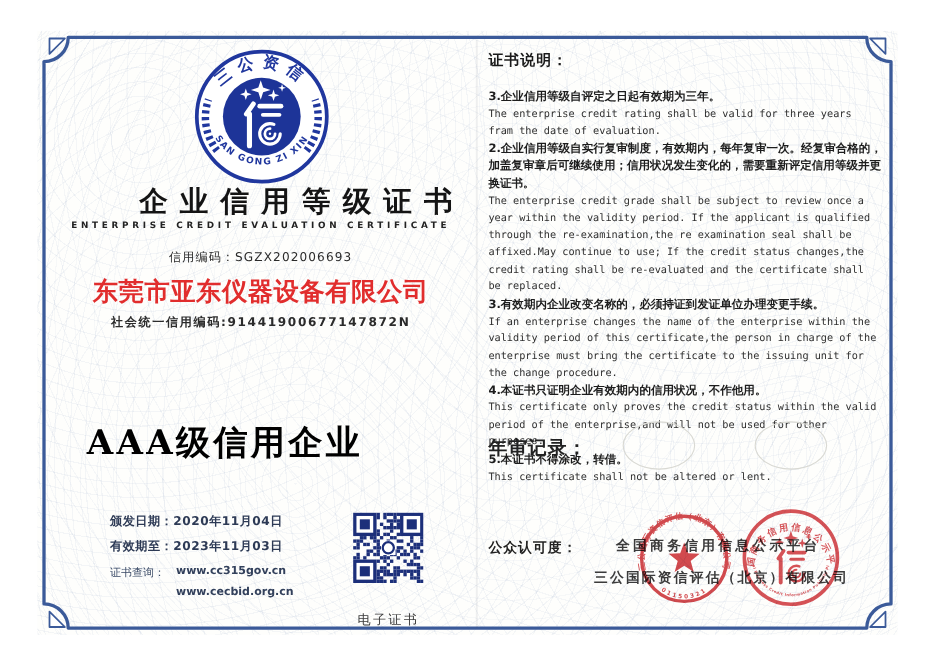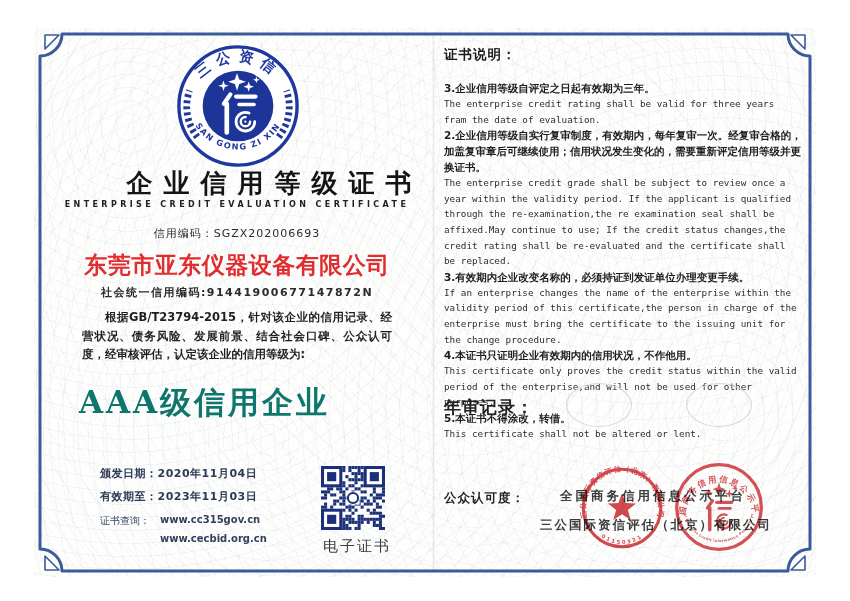--- a/index.html
+++ b/index.html
@@ -20,26 +20,26 @@
   
   .title{left:40px;top:166px;width:394px;font-family:"DejaVu Serif","Liberation Serif",serif;
          font-weight:bold;font-size:26px;letter-spacing:11px;color:#141414;white-space:nowrap;text-indent:11px;padding-left:32px;}
   .subtitle{left:40px;top:200px;width:394px;font-size:8px;font-weight:bold;letter-spacing:3.4px;color:#222;}
   .creditcode{left:40px;top:226px;width:394px;font-size:11px;font-weight:normal;color:#2b2b2b;letter-spacing:1px;}
   .company{left:40px;top:250px;width:394px;font-size:23px;font-weight:bold;color:#e12d2d;letter-spacing:.5px;}
   .unified{left:40px;top:285px;width:394px;font-size:11px;font-weight:bold;color:#2b2b2b;letter-spacing:1.5px;}
   .statement{left:82px;top:308px;width:310px;font-size:11.5px;font-weight:bold;color:#1f1f1f;
              line-height:1.62;text-align:justify;text-indent:2em;}
   .rating{left:40px;top:382px;width:329px;font-family:"DejaVu Serif","Liberation Serif",serif;
-          font-weight:bold;font-size:31px;letter-spacing:3px;color:#0f766e;}
+          font-weight:bold;font-size:31px;letter-spacing:3px;color:#000000;}
   .kv{font-size:11px;font-weight:bold;color:#2d3a55;letter-spacing:.5px;white-space:nowrap;}
   .query{font-size:10px;font-weight:normal;color:#3a4a66;white-space:nowrap;text-align:center;}
   .url{font-size:10px;font-weight:bold;color:#33415c;white-space:nowrap;}
   .qrbox{left:321px;top:466px;width:64px;height:64px;}
-  .qrlabel{left:315px;top:537px;width:76px;font-size:15px;color:#3c3c3c;letter-spacing:2px;text-align:right;}
+  .qrlabel{left:315px;top:555px;width:76px;font-size:12px;color:#3c3c3c;letter-spacing:2px;}
   
   .heading{left:444px;top:46px;width:356px;font-size:13.5px;font-weight:bold;color:#1a1a1a;letter-spacing:1px;}
   .notes{left:444px;top:80px;width:358px;}
   .note-cn{font-size:10.5px;font-weight:bold;color:#1d1d1d;line-height:16px;}
   .note-en{font-family:"DejaVu Sans Mono","Liberation Mono",monospace;font-size:9.3px;color:#2e2e2e;line-height:15.6px;}
   .annual{left:444px;top:396px;width:120px;font-size:17px;font-weight:bold;color:#222;letter-spacing:1px;}
   .oval{position:absolute;width:64px;height:42px;border:1px solid #d9d9d3;border-radius:50%;}
   .issuer-label{left:444px;top:490px;width:110px;font-size:12.5px;font-weight:bold;color:#222;letter-spacing:1px;}
   .issuer1{left:560px;top:488px;width:250px;font-size:12.5px;font-weight:bold;color:#3b3b3b;letter-spacing:3px;white-space:nowrap;}
   .issuer2{left:540px;top:517px;width:270px;font-size:12.5px;font-weight:bold;color:#3b3b3b;letter-spacing:2px;white-space:nowrap;}
@@ -111,21 +111,20 @@
   <div class="abs creditcode ctr">
     <span>信用编码：</span><span>SGZX202006693</span>
   </div>
 
   <div class="abs company ctr">东莞市亚东仪器设备有限公司</div>
 
   <div class="abs unified ctr">
     <span>社会统一信用编码:</span><span>91441900677147872N</span>
   </div>
 
-  <div class="abs statement">根据GB/T23794-2015，针对该企业的信用记录、经营状况、债务风险、发展前景、结合社会口碑、公众认可度，经审核评估，认定该企业的信用等级为:</div>
 
   <div class="abs rating ctr">AAA级信用企业</div>
 
   <div class="abs kv" style="left:100px;top:466px">
     <span>颁发日期：</span><span>2020年11月04日</span>
   </div>
   <div class="abs kv" style="left:100px;top:489px">
     <span>有效期至：</span><span>2023年11月03日</span>
   </div>
 

